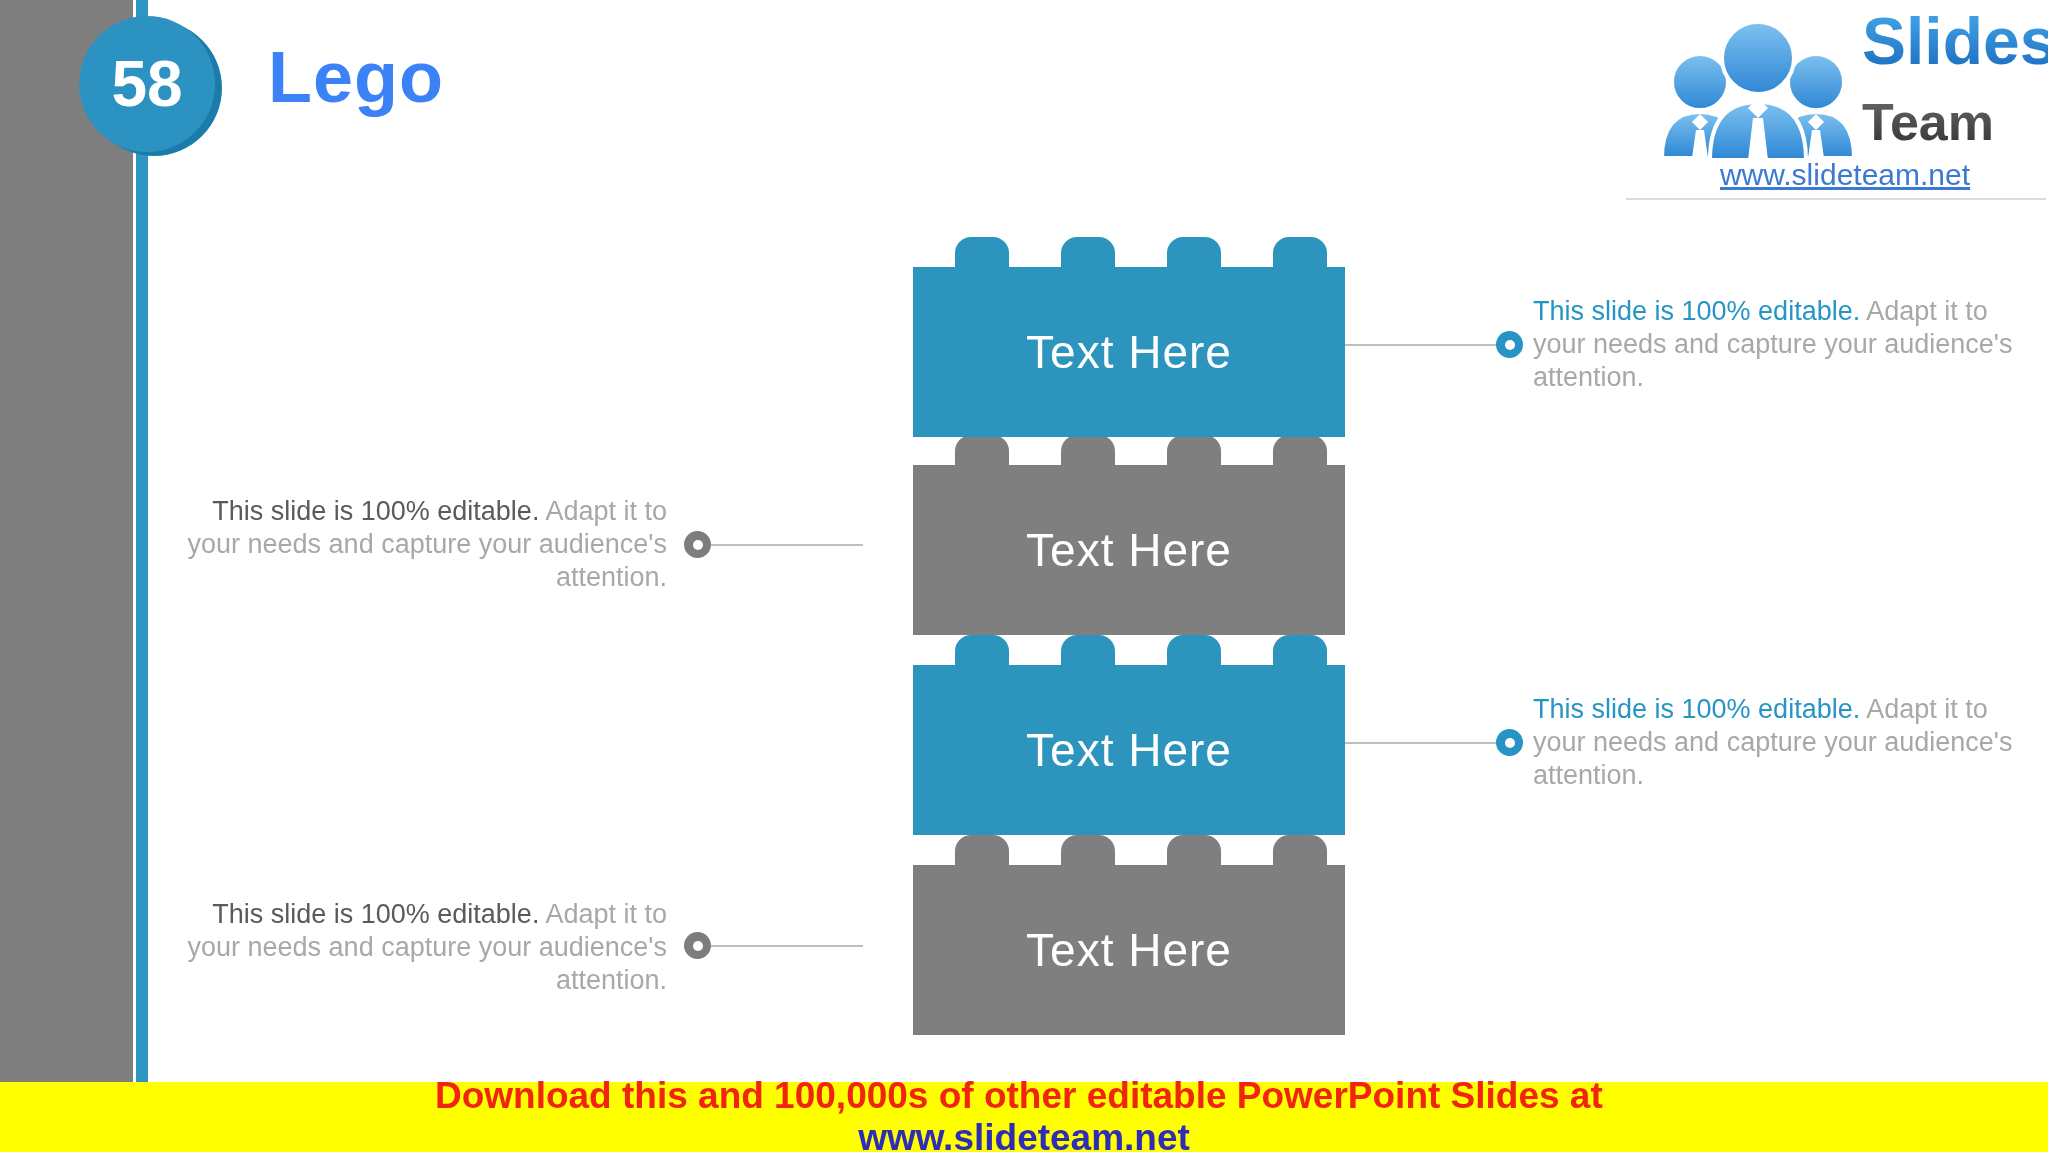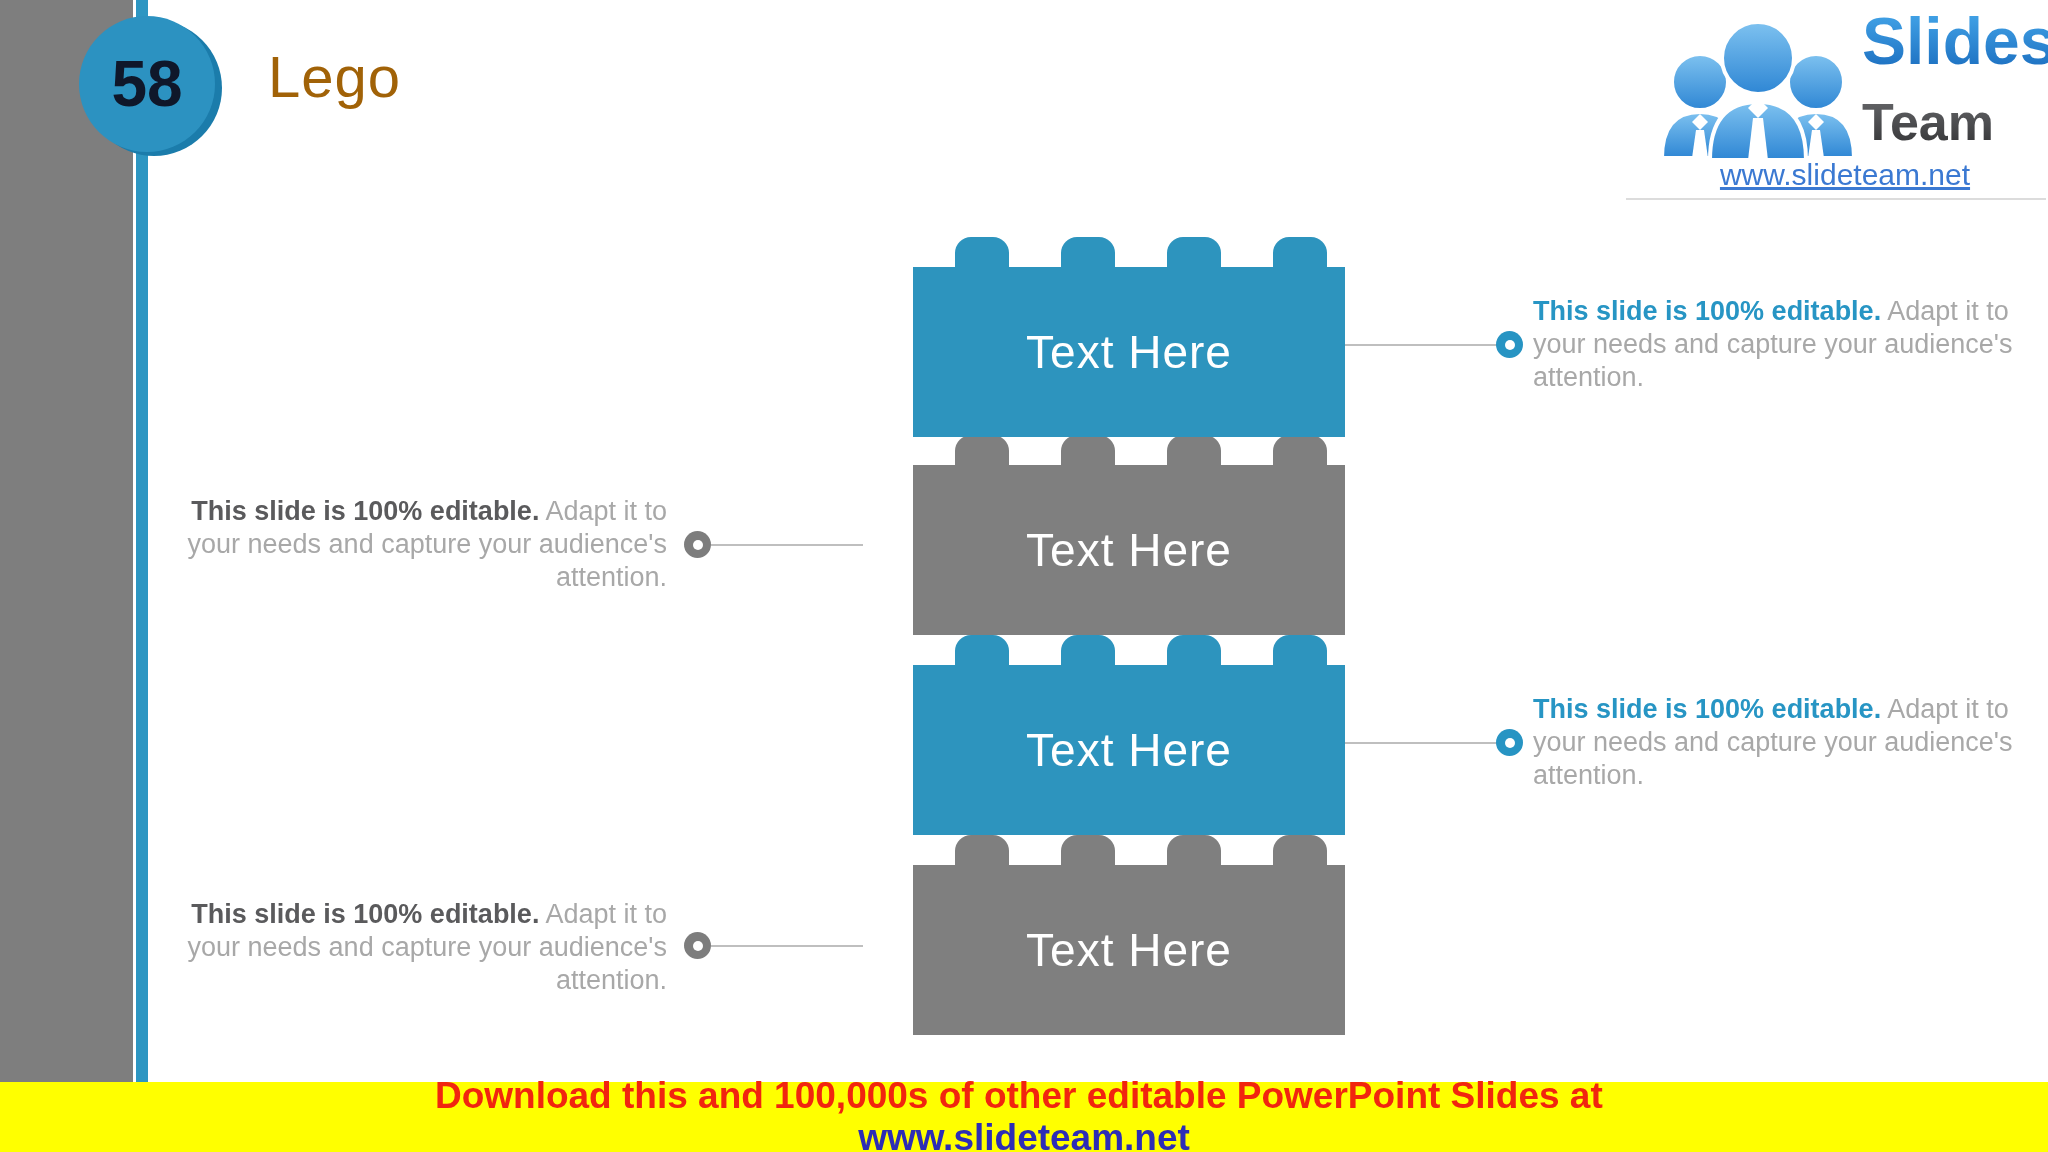--- a/index.html
+++ b/index.html
@@ -13,27 +13,27 @@
   
   .sidebar { position:absolute; left:0; top:0; width:133px; height:1082px; background:#7e7e7e; }
   .accent-line { position:absolute; left:136px; top:0; width:12px; height:1082px; background:#2d96c2; }
 
   
   .badge {
     position:absolute; left:79px; top:16px; width:136px; height:136px;
     background:#2c92c1; border-radius:50%;
     box-shadow:7px 4px 0 0 #1b7cab;
     display:flex; align-items:center; justify-content:center;
-    color:#0f172a; font-size:64px; font-weight:bold; z-index:5;
+    color:#ffffff; font-size:64px; font-weight:bold; z-index:5;
   }
 
   
   .page-title {
     position:absolute; left:268px; top:22px; height:110px; line-height:110px;
-    font-size:58px; font-weight:normal; color:#a16207; letter-spacing:1px;
+    font-size:72px; font-weight:bold; color:#3b82f6; letter-spacing:1px;
   }
 
   
   .logo { position:absolute; left:1620px; top:0; width:428px; height:210px; }
   .logo-people { position:absolute; left:38px; top:10px; }
   .logo-word-1 {
     position:absolute; left:242px; top:8px; font-size:66px; font-weight:bold; line-height:66px;
     background:linear-gradient(180deg,#45a7ea 0%, #1a6cbe 100%);
     -webkit-background-clip:text; background-clip:text; color:transparent;
   }
@@ -78,21 +78,21 @@
   .dot-r1  { left:1496px; top:331px; }
   .line-r2 { left:1335px; top:742px; width:162px; }
   .dot-r2  { left:1496px; top:729px; }
   .line-l1 { left:711px; top:544px; width:152px; }
   .dot-l1  { left:684px; top:531px; }
   .line-l2 { left:711px; top:945px; width:152px; }
   .dot-l2  { left:684px; top:932px; }
 
   
   .note { position:absolute; font-size:27px; line-height:33px; color:#a8a8a8; }
-  .note .lead { font-weight:bold; }
+  .note .lead { font-weight:normal; }
   .note.right { left:1533px; width:505px; text-align:left; }
   .note.right .lead { color:#2795c4; }
   .note.left { left:175px; width:492px; text-align:right; }
   .note.left .lead { color:#5a5a5c; }
   .note.r1 { top:295px; } .note.r2 { top:693px; }
   .note.l1 { top:495px; } .note.l2 { top:898px; }
 
   
   .banner {
     position:absolute; left:0; top:1082px; width:2048px; height:70px;

